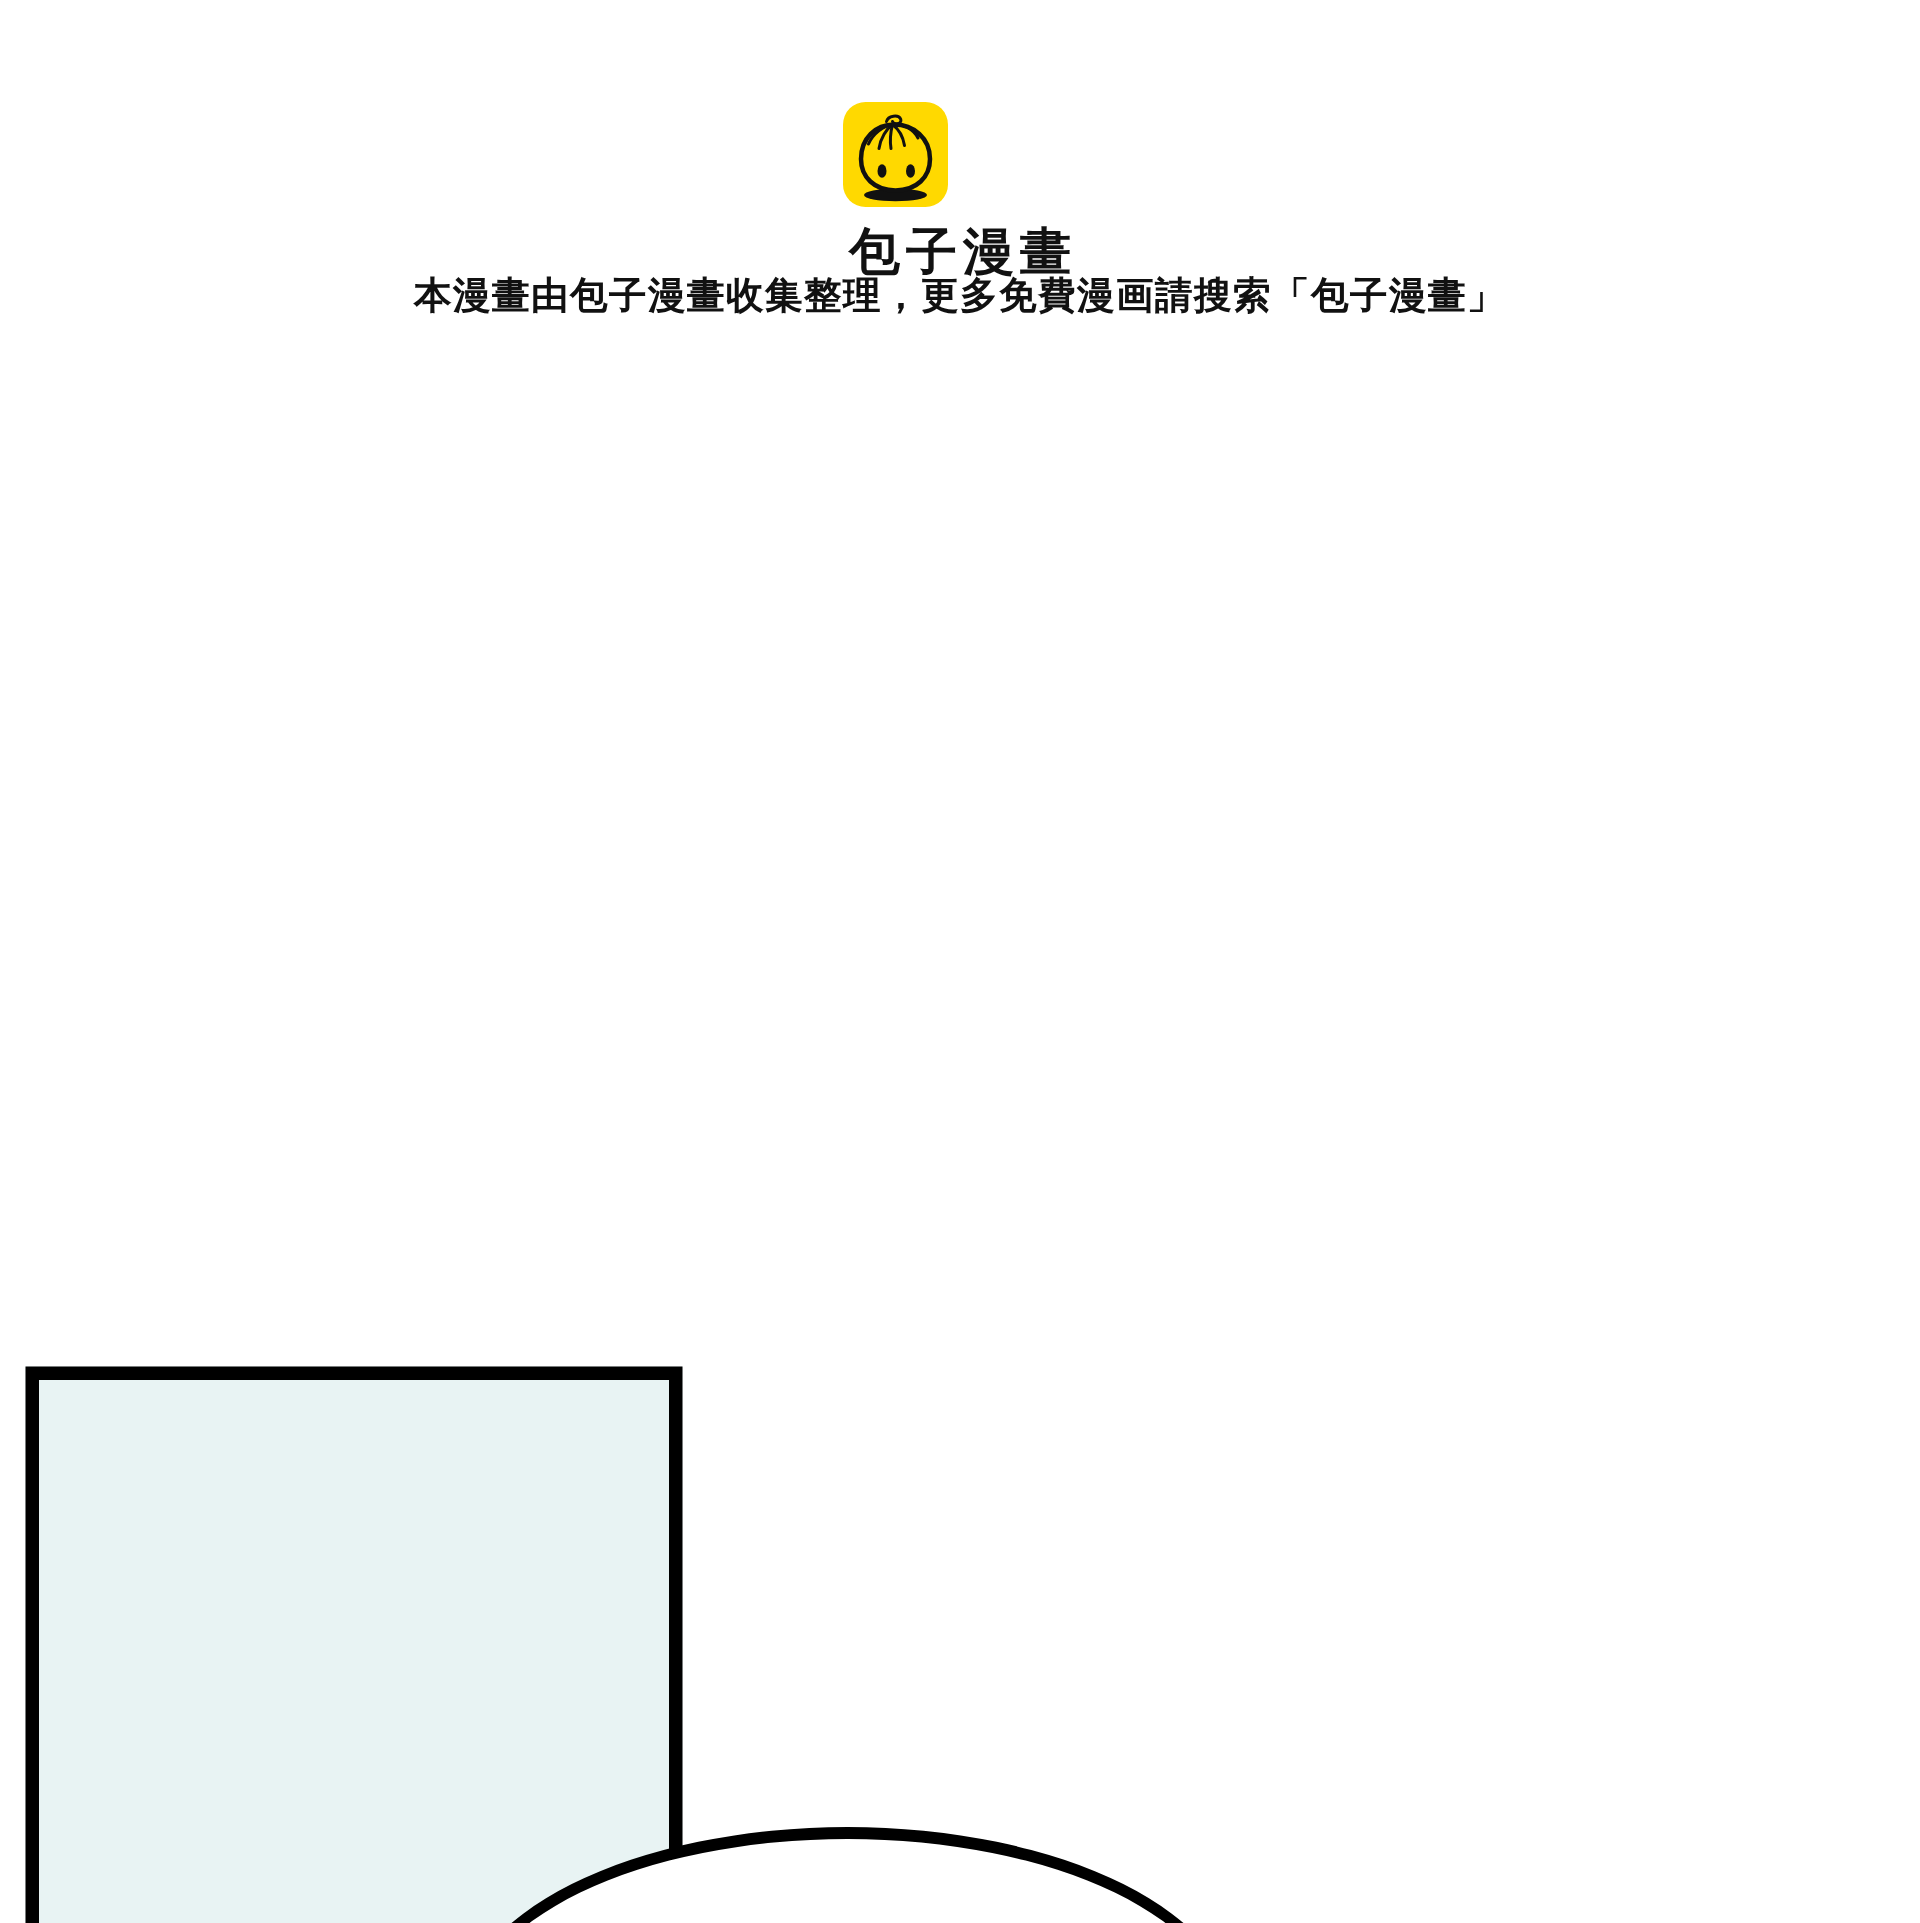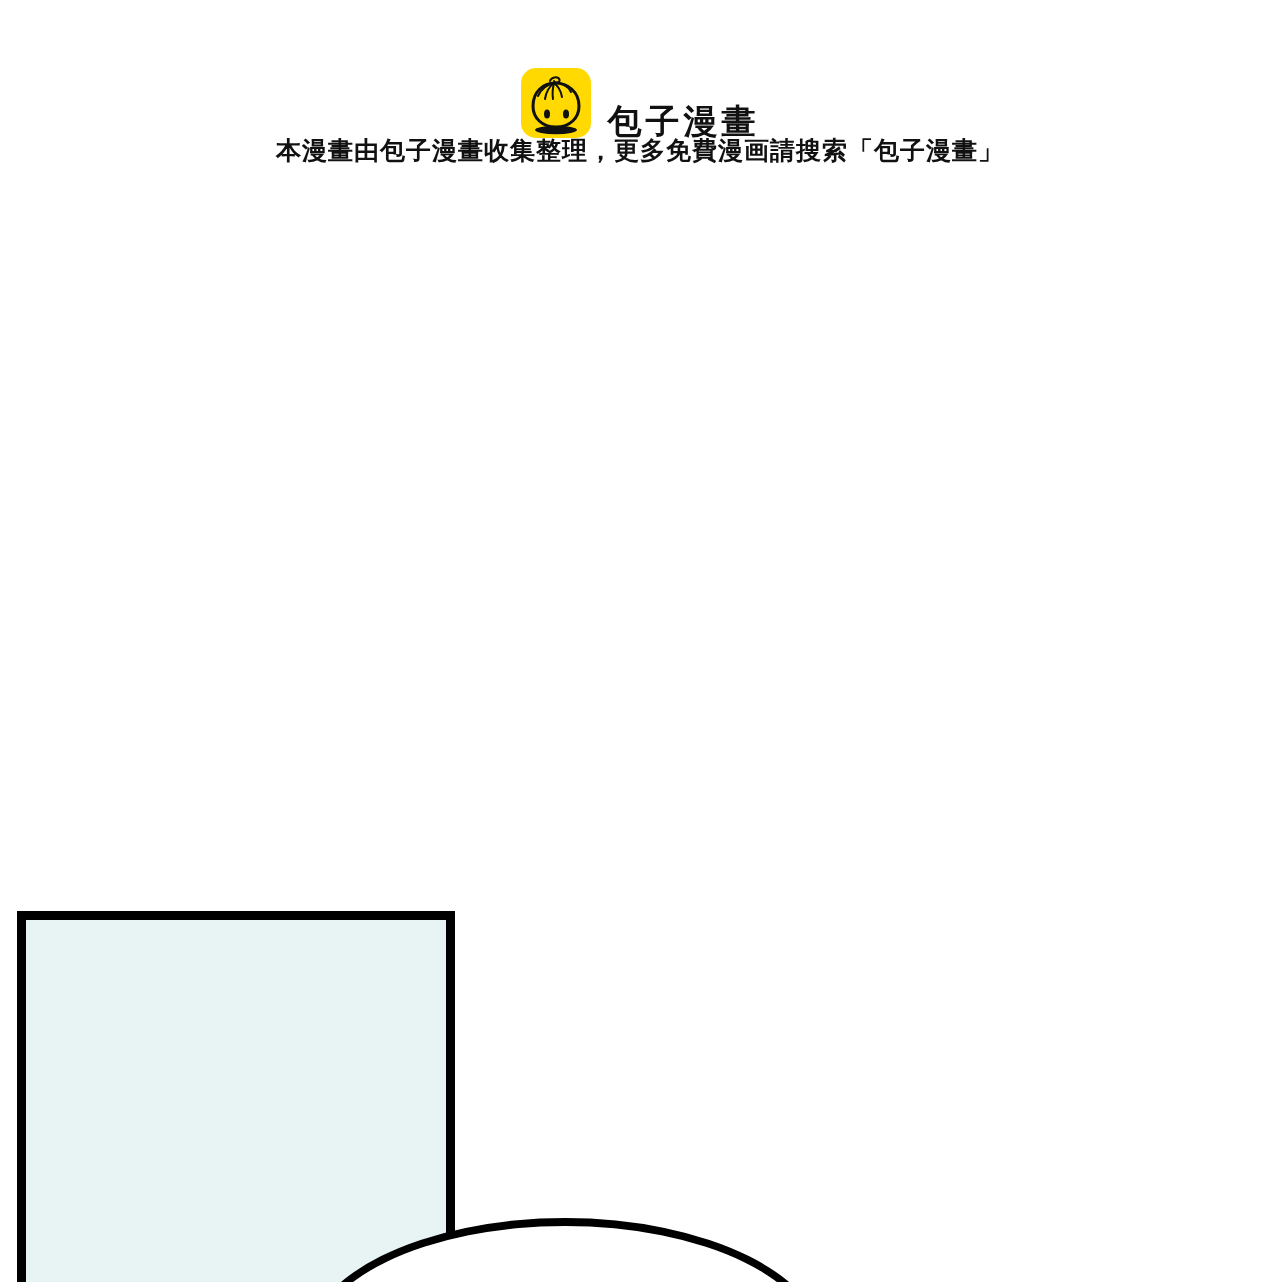--- a/index.html
+++ b/index.html
@@ -18,21 +18,21 @@
     overflow:hidden;
     background:var(--page-bg);
     color:var(--ink);
     font-family:"Liberation Sans",sans-serif;
   }
   .header{
     position:absolute;
     top:68px;left:0;width:100%;
     display:flex;flex-direction:column;align-items:center;
   }
-  .brand-row{display:flex;align-items:flex-end;gap:13px;}
+  .brand-row{display:flex;align-items:flex-start;gap:13px;flex-direction:column;}
   .logo{width:70px;height:70px;display:block;}
   .brand-name{
     font-size:34px;font-weight:bold;line-height:1;
     letter-spacing:4px;text-indent:4px;
   }
   .tagline{
     font-size:25px;font-weight:bold;line-height:1;
     letter-spacing:1px;
     white-space:nowrap;
   }

